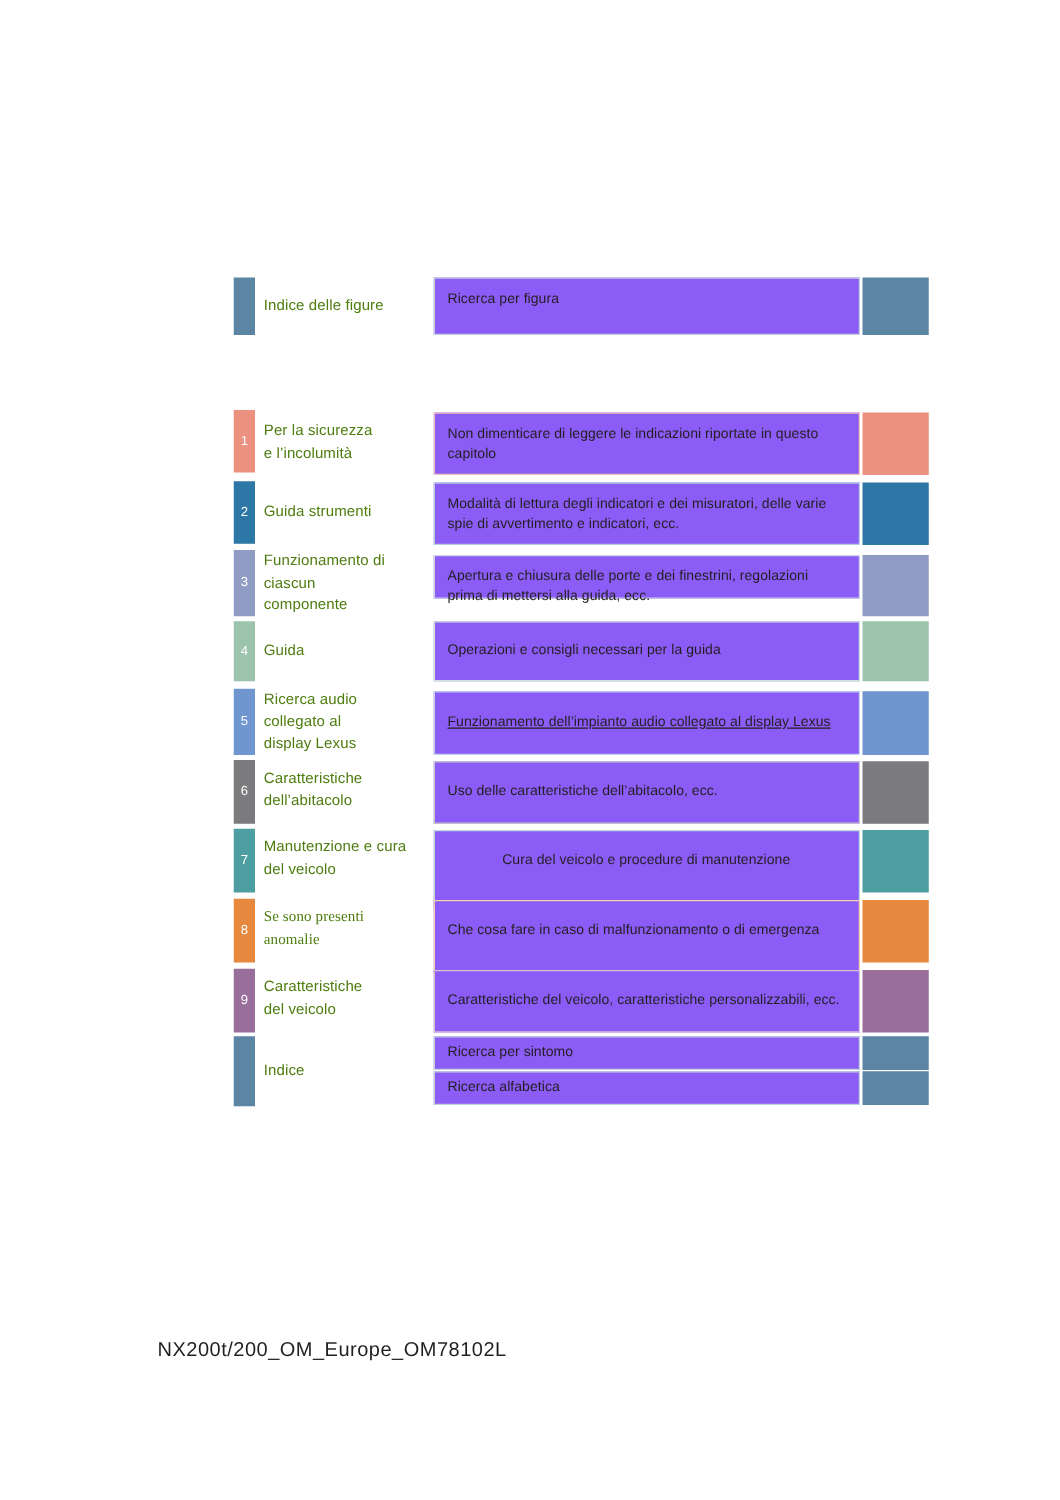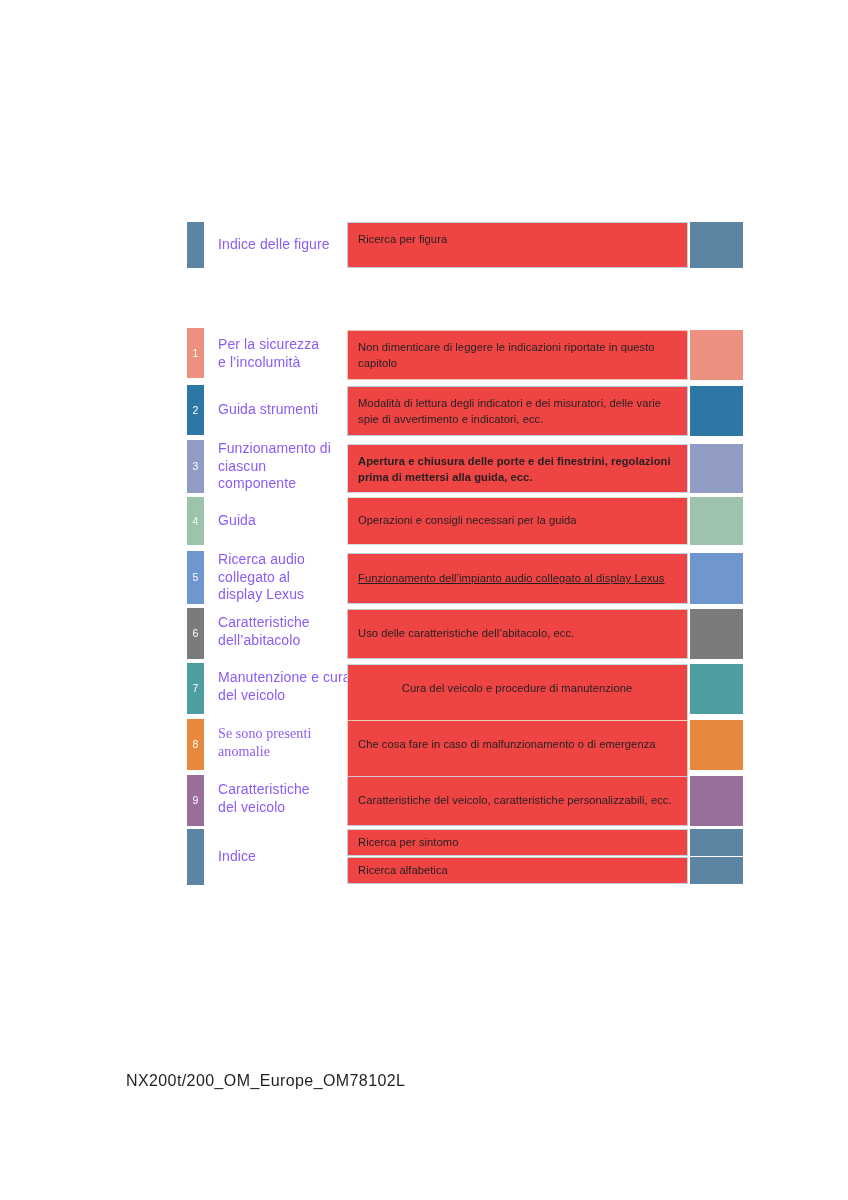--- a/index.html
+++ b/index.html
@@ -40,33 +40,33 @@
     align-items: center;
     justify-content: center;
   }
   .tab-num {
     display: block;
     font-size: 10.5px;
     letter-spacing: 0;
   }
   .label {
     position: absolute;
-    left: 218px;
+    left: 211px;
     width: 128px;
-    font-size: 14px;
+    font-size: 12px;
     line-height: 17.5px;
-    color: #8b5cf6;
+    color: #4d7c0f;
     letter-spacing: 0.1px;
   }
   .desc {
     position: absolute;
     left: 347px;
     width: 341px;
     box-sizing: border-box;
-    background: #ef4444;
+    background: #8b5cf6;
     border: 1px solid #cfd8dc;
     padding: 9px 11px 0 10px;
     font-size: 11.2px;
     line-height: 15.5px;
     color: #231f20;
     letter-spacing: 0.05px;
   }
   .swatch {
     position: absolute;
     left: 690px;
@@ -122,21 +122,21 @@
 
   <div class="row" style="top:440px;">
     <div class="tab" style="top:0px; height:53px; background:#919CC4;">
       <span class="tab-num">3</span>
     </div>
     <div class="label" style="top:0px;">
       <div>Funzionamento di</div>
       <div>ciascun</div>
       <div>componente</div>
     </div>
-    <div class="desc" style="top:4px; height:49px; border-color:#CDD2E4;font-weight:bold;">Apertura e chiusura delle porte e dei finestrini, regolazioni prima di mettersi alla guida, ecc.</div>
+    <div class="desc" style="top:4px; height:35px; border-color:#CDD2E4;">Apertura e chiusura delle porte e dei finestrini, regolazioni prima di mettersi alla guida, ecc.</div>
     <div class="swatch" style="top:4px; height:49px; background:#919CC4;"></div>
   </div>
 
   <div class="row" style="top:497px;">
     <div class="tab" style="top:0px; height:48px; background:#9CC4AC;">
       <span class="tab-num">4</span>
     </div>
     <div class="label" style="top:15px;">
       <div>Guida</div>
     </div>

